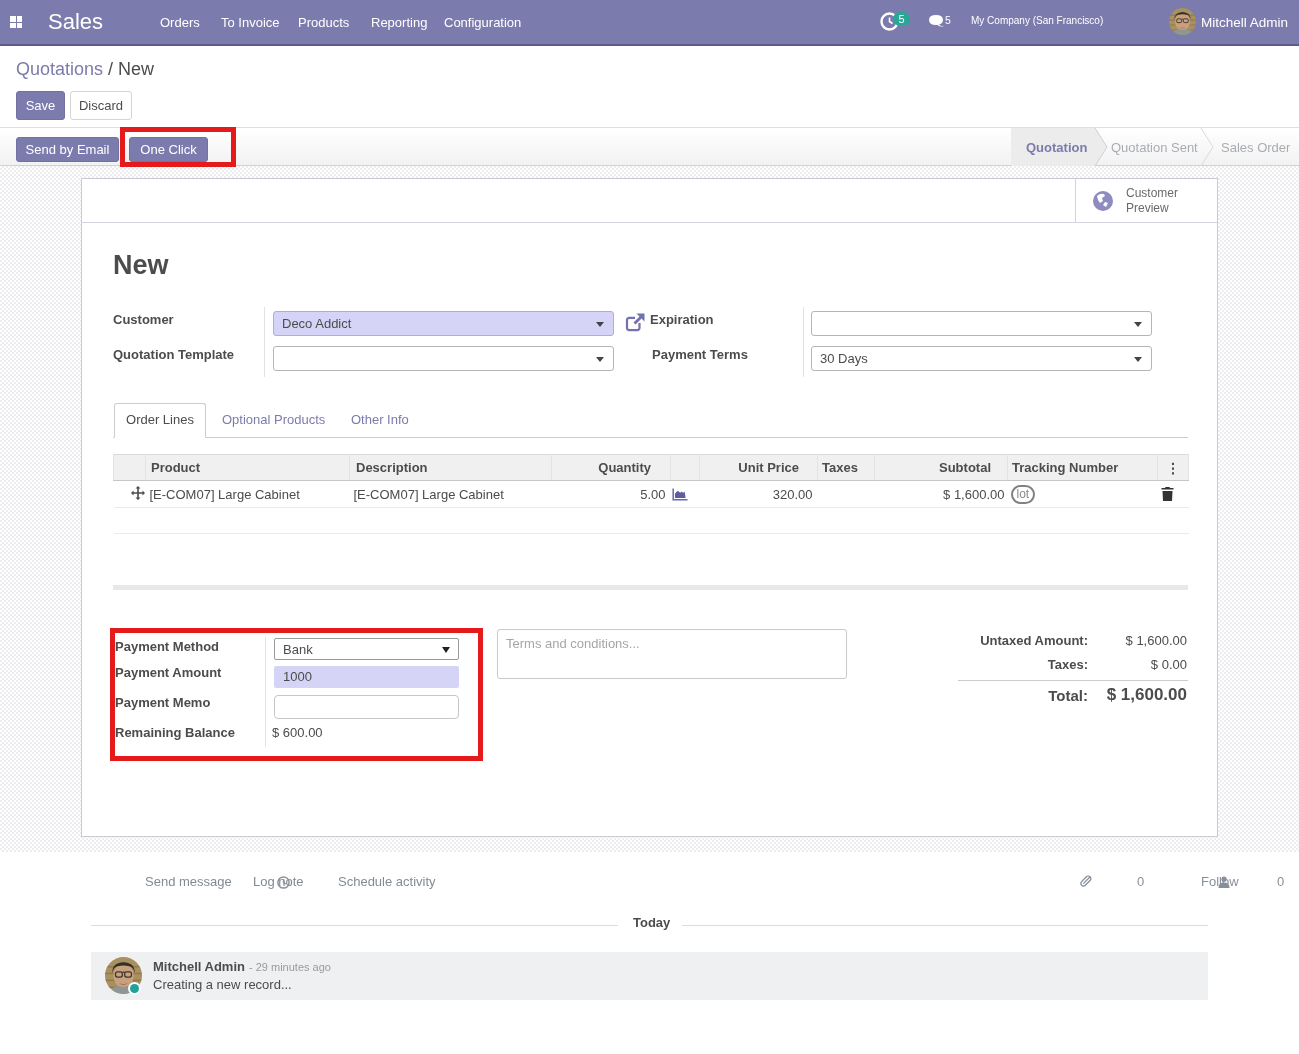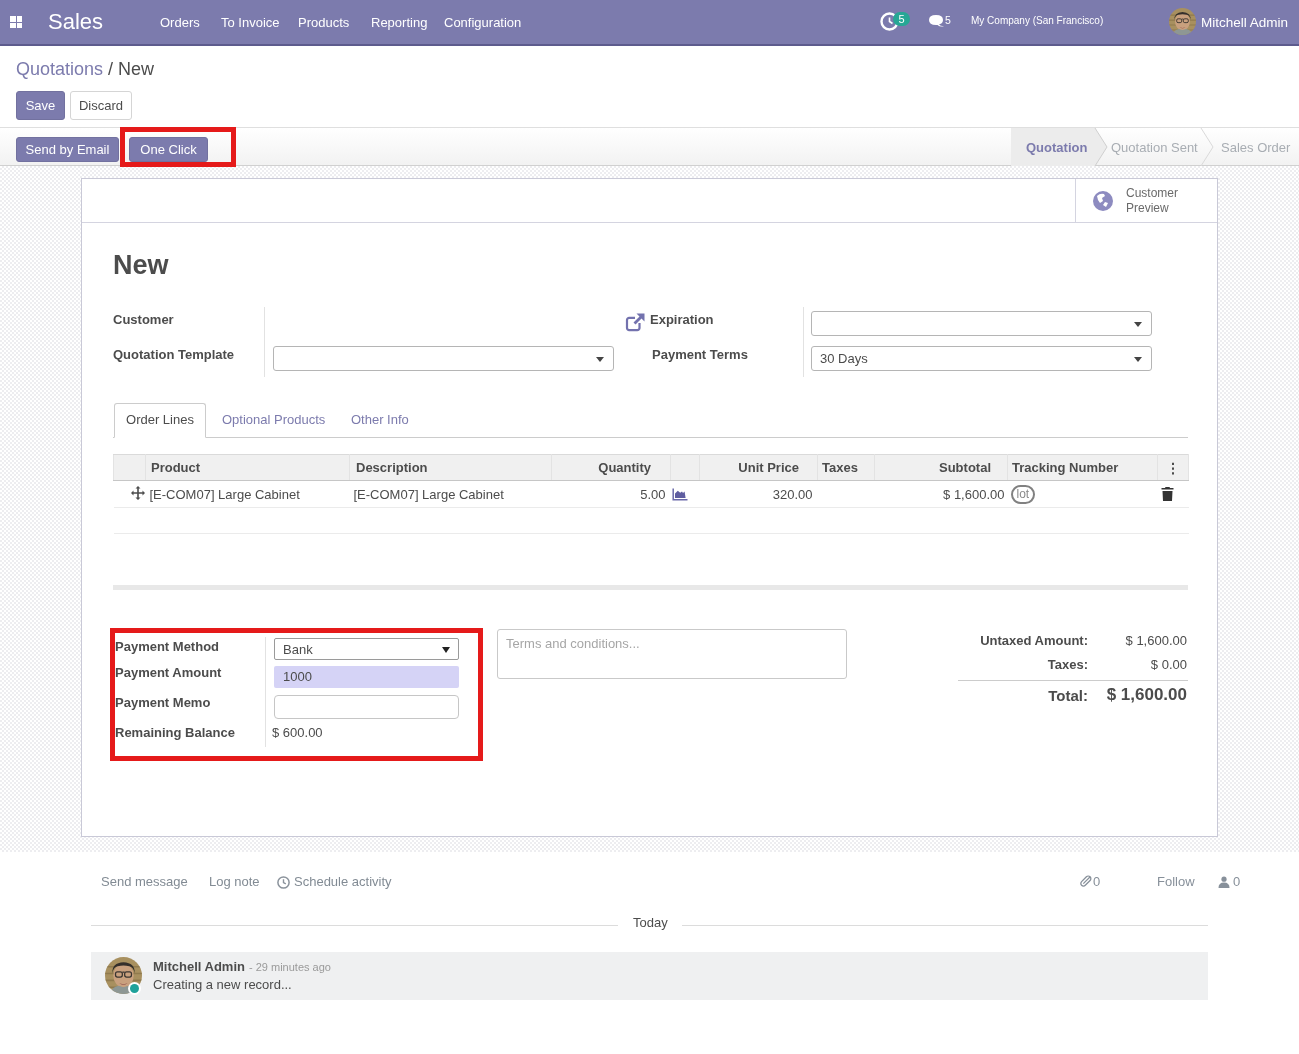--- a/index.html
+++ b/index.html
@@ -51,21 +51,21 @@
 #olines th { background:#f0f0f0; font-weight:bold; color:#4c4c4c; text-align:left; height:26px; padding:0 5px; border:1px solid #e3e3e3; border-top:1px solid #dadada; border-bottom:1px solid #c6c6c6; overflow:hidden; }
 #olines td { height:27px; padding:0 4px; border-bottom:1px solid #ebebeb; overflow:hidden; }
 #olines .num { text-align:right; }
 .addlink { color:#7c7bad; }
 
 
 .pay-label { font-weight:bold; position:absolute; color:#4c4c4c; }
 
 
 #chatter { position:absolute; left:0; top:852px; width:1299px; height:202px; background:#fff; }
-.chatbtn { color:#828b94; font-size:13px; position:absolute; }
+.chatbtn { color:#828b94; font-size:13px; position:absolute;margin-left:44px; }
 </style>
 </head>
 <body>
 
 <div id="navbar">
   <div class="apps">
     <div style="left:0;top:0"></div>
       <div style="left:6.5px;top:0"></div>
     <div style="left:0;top:6.5px"></div>
       <div style="left:6.5px;top:6.5px"></div>
@@ -136,20 +136,21 @@
           <path d="M4 5 Q7 2 11 3 L12 5 L9 7 L10 10 L7 12 L5 9 Z M12 11 L15 12 L13 16 L10 14 Z" fill="#fff"></path>
         </svg>
         <div class="abs" style="left:50px;top:7px;line-height:15px;">Customer<br>Preview</div>
       </div>
     </div>
     <h1 class="oe_title">New</h1>
 
     <label class="olabel" style="left:31px;top:133px;">Customer</label>
     <label class="olabel" style="left:31px;top:168px;">Quotation Template</label>
     <div class="vline" style="left:182px;top:128px;height:70px;"></div>
+    <div class="osel m2o" style="left:191px;top:132px;width:341px;">Deco Addict<span class="caret"></span></div>
     <div class="osel" style="left:191px;top:167px;width:341px;">
         <span class="caret"></span>
       </div>
 
     <svg class="abs" style="left:543px;top:134px" width="21" height="20" viewBox="0 0 21 20">
       <path d="M14.5 10 V15 A2.2 2.2 0 0 1 12.3 17.2 H4.2 A2.2 2.2 0 0 1 2 15 V7 A2.2 2.2 0 0 1 4.2 4.8 H10" fill="none" stroke="#7372ae" stroke-width="2.2"></path>
       <path d="M11.5 0.5 H19.5 V8.5 L16.5 5.5 L10.5 11.5 L8.5 9.5 L14.5 3.5 Z" fill="#7372ae"></path>
     </svg>
     <label class="olabel" style="left:568px;top:133px;">Expiration</label>
     <label class="olabel" style="left:570px;top:168px;">Payment Terms</label>
@@ -262,21 +263,21 @@
   <div class="chatbtn" style="left:1093px;top:22px;color:#87909a;">0</div>
   <div class="chatbtn" style="left:1157px;top:22px;color:#87909a;">Follow</div>
   <svg class="abs" style="left:1218px;top:24px" width="12" height="12" viewBox="0 0 12 12">
     <circle cx="6" cy="3.2" r="2.6" fill="#87909a"></circle>
     <path d="M0.5 12 Q0.5 6.5 6 6.5 Q11.5 6.5 11.5 12 Z" fill="#87909a"></path>
   </svg>
   <div class="chatbtn" style="left:1233px;top:22px;color:#87909a;">0</div>
 
   <div class="abs" style="left:91px;top:73px;width:527px;height:1px;background:#dcdcdc;"></div>
   <div class="abs" style="left:682px;top:73px;width:526px;height:1px;background:#dcdcdc;"></div>
-  <div class="abs" style="left:633px;top:63px;font-weight:normal;color:#4c4c4c;">Today</div>
+  <div class="abs" style="left:633px;top:63px;font-weight:bold;color:#4c4c4c;">Today</div>
 
   <div class="abs" style="left:91px;top:100px;width:1117px;height:48px;background:#eff0f1;"></div>
   <svg class="abs" style="left:105px;top:105px" width="37" height="37" viewBox="0 0 38 38">
     <defs>
         <clipPath id="avc">
           <circle cx="19" cy="19" r="19"></circle>
         </clipPath>
       </defs>
     <g clip-path="url(#avc)">
       <rect width="38" height="38" fill="#a8905f"></rect>

